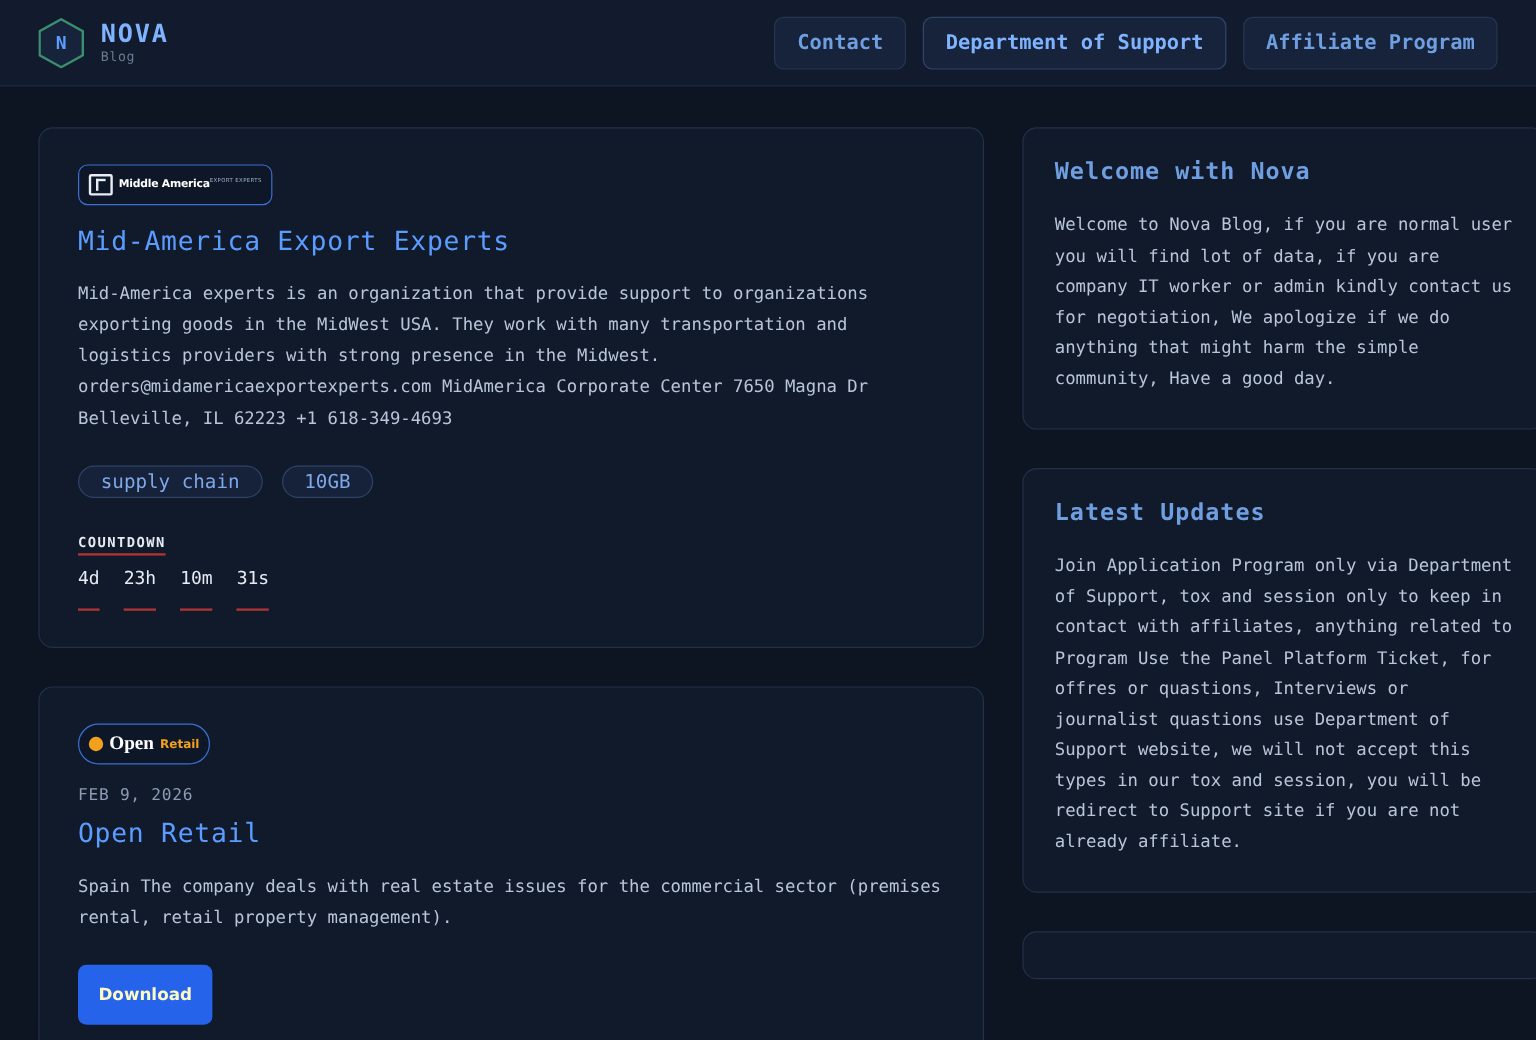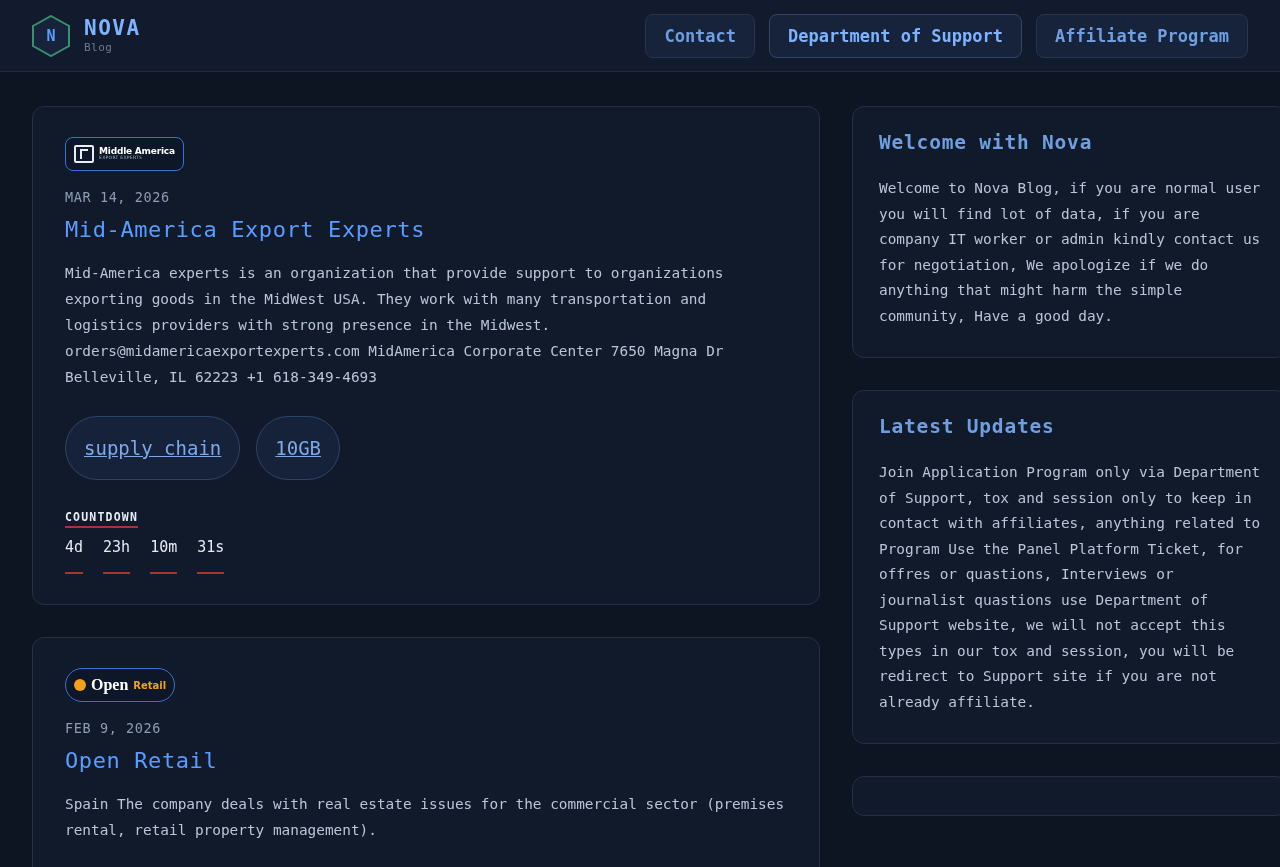--- a/index.html
+++ b/index.html
@@ -116,21 +116,21 @@
     width: 20px; height: 18px;
     border: 2px solid #e8edf6;
     border-radius: 2px;
     display:flex; align-items:center; justify-content:center;
   }
   .logo-art .mark i {
     display:block; width: 8px; height: 10px;
     border-left: 2px solid #e8edf6;
     border-top: 2px solid #e8edf6;
   }
-  .logo-art .lw { display:flex; flex-direction:column; line-height:1; }
+  .logo-art .lw { display:flex; flex-direction:row; line-height:1; }
   .logo-art .l1 {
     color: #ffffff; font-size: 9px; font-weight: bold;
     font-family: "DejaVu Sans", sans-serif; letter-spacing: -0.2px;
   }
   .logo-art .l2 {
     color: #9fb0c8; font-size: 4.5px;
     font-family: "DejaVu Sans", sans-serif; letter-spacing: 0.3px;
   }
   .logo-art .dot {
     width: 12px; height: 12px; border-radius: 50%;
@@ -160,23 +160,22 @@
     line-height: 26px;
   }
 
   .tags { display: flex; gap: 16px; margin-top: 26px; flex-wrap: wrap; }
   .tag {
     border: 1px solid #2e4straight;
     border: 1px solid #2e4368;
     border-radius: 999px;
     background: #15223a;
     color: #7fa8e8;
-    font-size: 19px;
-    padding: 20px 18px;
-    text-decoration: underline;
+    font-size: 16px;
+    padding: 3px 18px;
   }
 
   .countdown-label {
     color: #e6ebf4;
     font-size: 11.5px;
     letter-spacing: 1.2px;
     font-weight: bold;
     border-bottom: 2px solid #a33;
     display: inline-block;
     padding-bottom: 2px;
@@ -254,21 +253,20 @@
         <div class="logo-art">
           <div class="mark">
               <i></i>
             </div>
           <div class="lw">
             <div class="l1">Middle America</div>
             <div class="l2">EXPORT EXPERTS</div>
           </div>
         </div>
       </div>
-      <div class="post-date">MAR 14, 2026</div>
       <div class="post-title">Mid-America Export Experts</div>
       <div class="post-body">Mid-America experts is an organization that provide support to organizations exporting goods in the MidWest USA. They work with many transportation and logistics providers with strong presence in the Midwest. orders@midamericaexportexperts.com MidAmerica Corporate Center 7650 Magna Dr Belleville, IL 62223 +1 618-349-4693</div>
       <div class="tags">
         <span class="tag">supply chain</span>
         <span class="tag">10GB</span>
       </div>
       <div class="countdown-label">COUNTDOWN</div>
       <div class="countdown">
         <span class="cd-unit">4d</span>
         <span class="cd-unit">23h</span>

